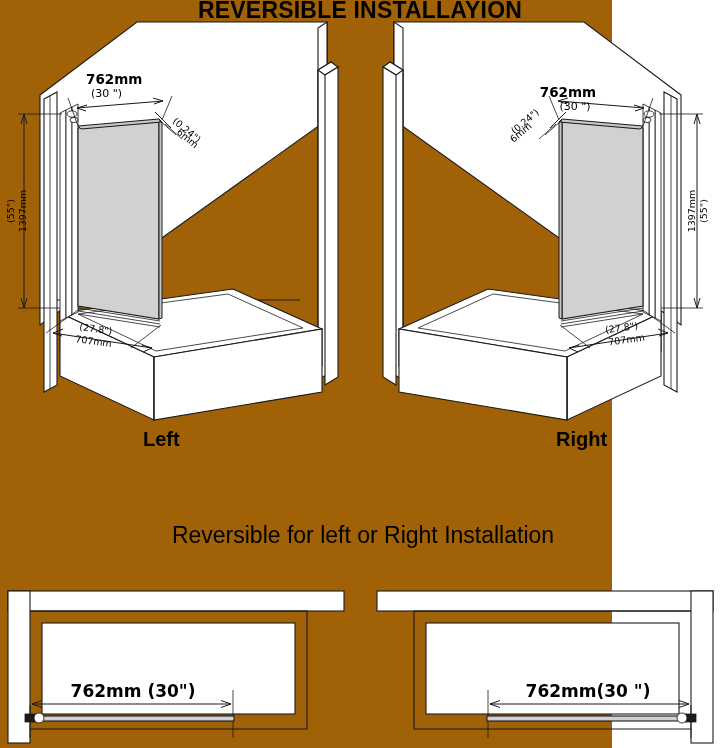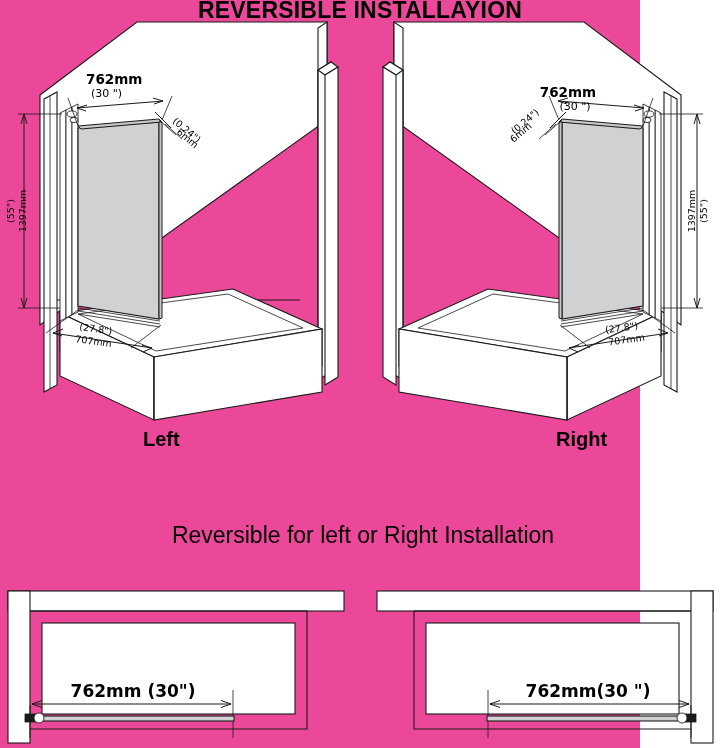--- a/index.html
+++ b/index.html
@@ -12,22 +12,21 @@
     font-family: "Liberation Sans", sans-serif;
     width: 721px;
     height: 748px;
     overflow: hidden;
     position: relative;
   }
   #sheet {
     position: relative;
     width: 612px;
     height: 748px;
-    background: #ec4899;
-    padding-left: 28px;
+    background: #a16207;
   }
   svg.layer {
     position: absolute;
     left: 0;
     top: 0;
     width: 721px;
     height: 748px;
   }
   .ln      { stroke: #1a1a1a; stroke-width: 1.1; fill: none; stroke-linejoin: miter; }
   .ln-thin { stroke: #2a2a2a; stroke-width: 0.85; fill: none; }

